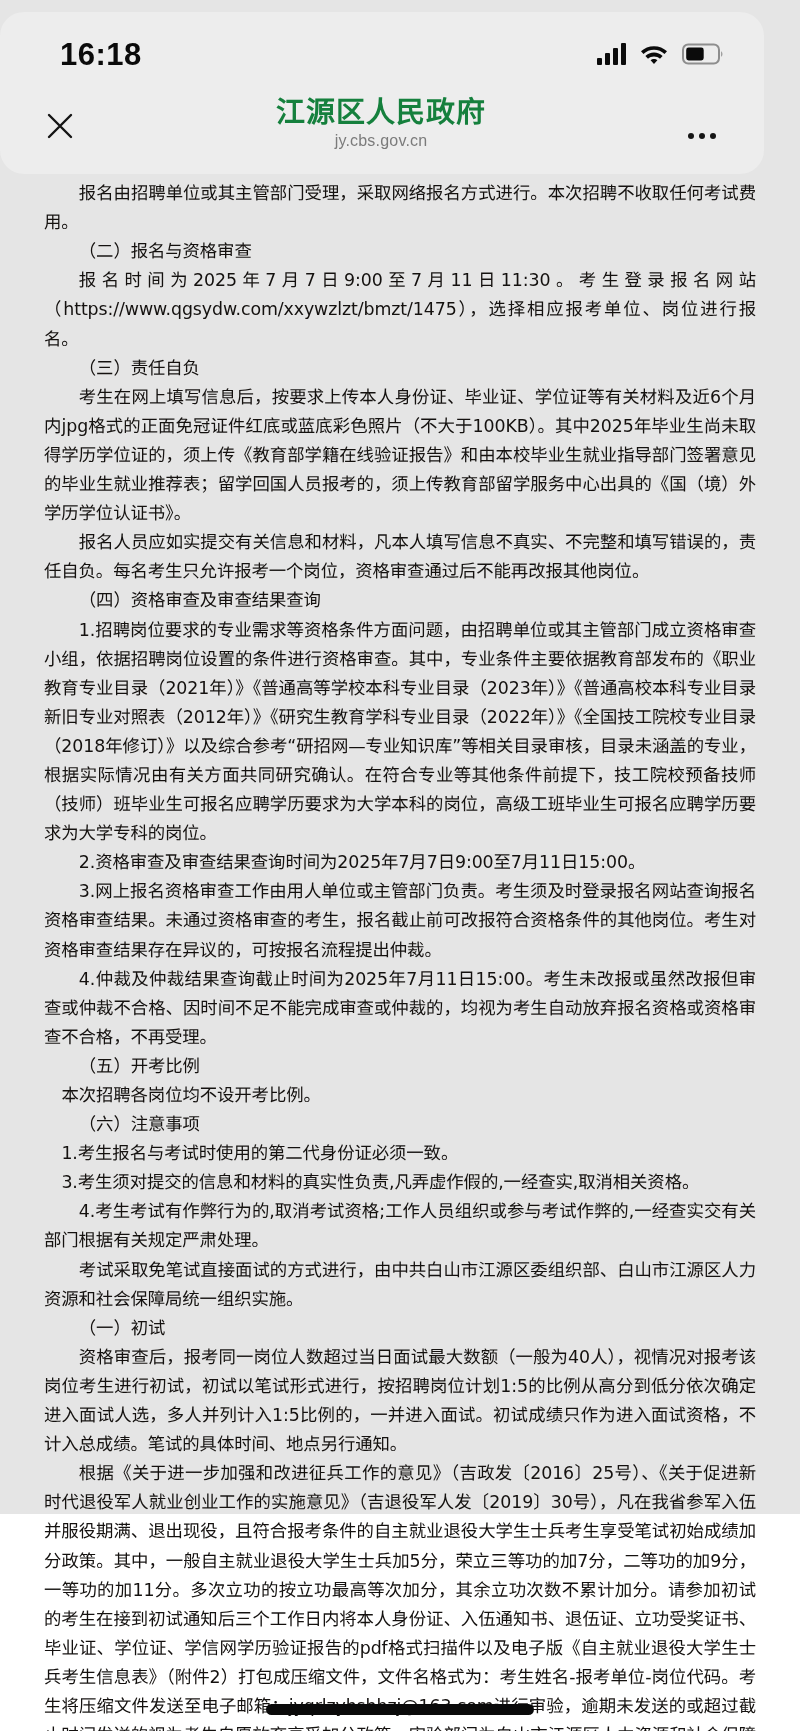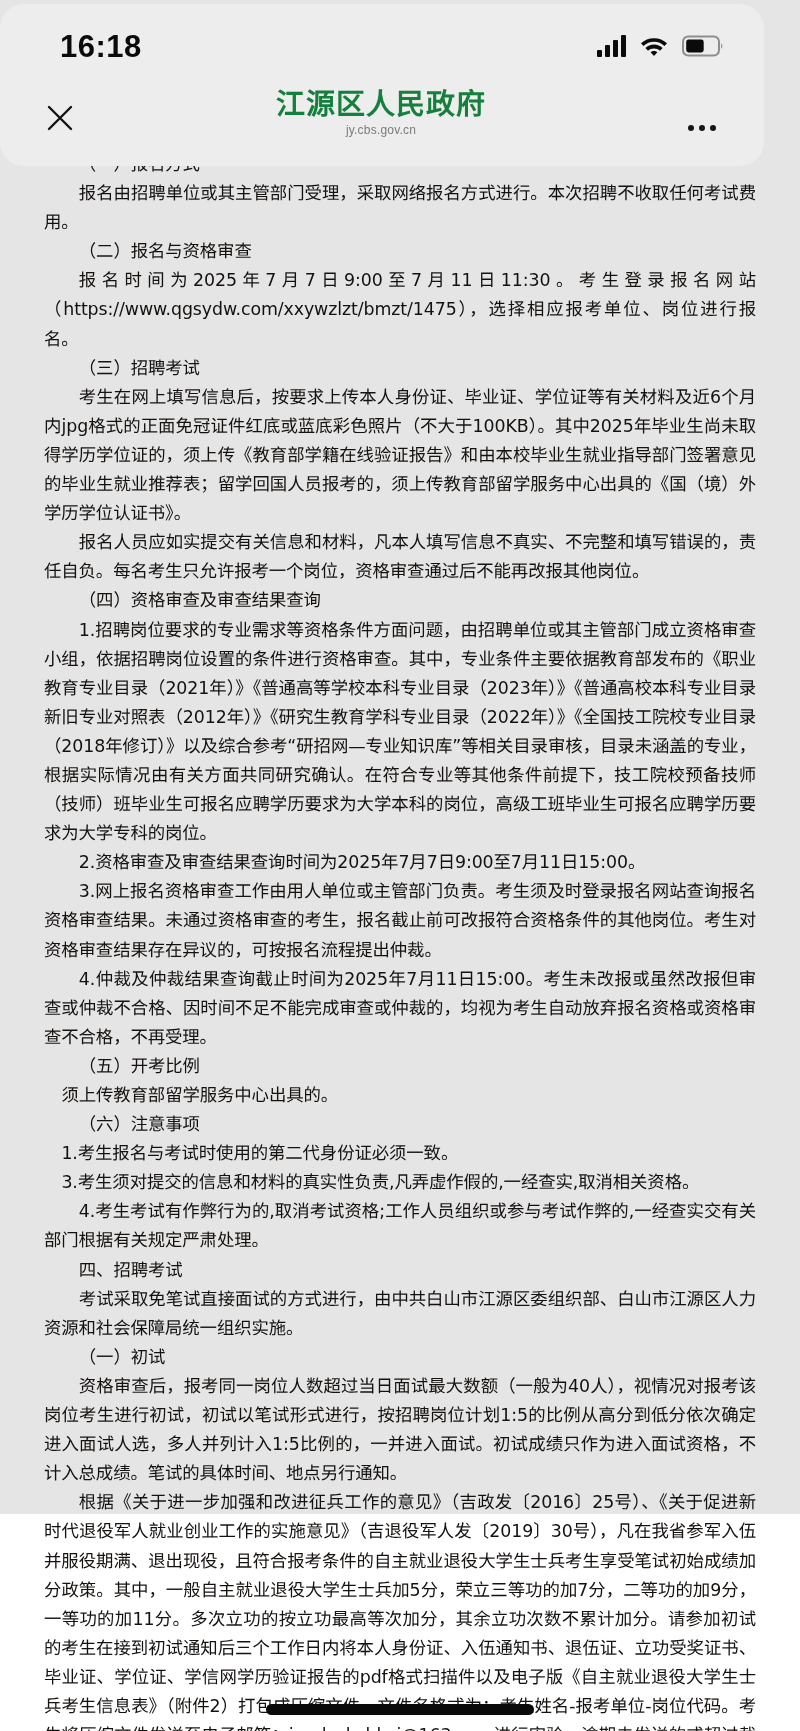--- a/index.html
+++ b/index.html
@@ -16,21 +16,21 @@
     position: relative;
     width: 800px;
     height: 1731px;
     background: #ffffff;
     overflow: hidden;
   }
 
   
   .chrome {
     position: absolute;
-    top: 4px; left: 0;
+    top: 12px; left: 0;
     width: 764px;
     height: 162px;
     background: #ededed;
     z-index: 20;
     border-radius: 24px;
   }
 
   .statusbar {
     position: relative;
     height: 78px;
@@ -103,21 +103,21 @@
     margin-top: 4px;
   }
   .nav-title {
     font-size: 29px;
     font-weight: bold;
     color: #15803d;
     line-height: 1.25;
     letter-spacing: 1px;
   }
   .nav-subtitle {
-    font-size: 12px;
+    font-size: 16px;
     color: #7b7b7b;
     line-height: 1.3;
     margin-top: 1px;
     letter-spacing: 0.2px;
   }
 
   .nav-more {
     width: 44px;
     height: 44px;
     margin-top: 24px;
@@ -205,35 +205,34 @@
 <div id="app">
 
   <div class="clip-top">三、报名与资格审查</div>
 
   <div class="doc">
     <div class="doc-inner" id="doc-inner">
         <p class="p-head">（一）报名方式</p>
         <p class="p">报名由招聘单位或其主管部门受理，采取网络报名方式进行。本次招聘不收取任何考试费用。</p>
         <p class="p-head">（二）报名与资格审查</p>
         <p class="p">报名时间为2025年7月7日9:00至7月11日11:30。考生登录报名网站（https://www.qgsydw.com/xxywzlzt/bmzt/1475），选择相应报考单位、岗位进行报名。</p>
-        <p class="p-head">（三）招聘考试</p>
+        <p class="p-head">（三）责任自负</p>
         <p class="p">考生在网上填写信息后，按要求上传本人身份证、毕业证、学位证等有关材料及近6个月内jpg格式的正面免冠证件红底或蓝底彩色照片（不大于100KB）。其中2025年毕业生尚未取得学历学位证的，须上传《教育部学籍在线验证报告》和由本校毕业生就业指导部门签署意见的毕业生就业推荐表；留学回国人员报考的，须上传教育部留学服务中心出具的《国（境）外学历学位认证书》。</p>
         <p class="p">报名人员应如实提交有关信息和材料，凡本人填写信息不真实、不完整和填写错误的，责任自负。每名考生只允许报考一个岗位，资格审查通过后不能再改报其他岗位。</p>
         <p class="p-head">（四）资格审查及审查结果查询</p>
         <p class="p">1.招聘岗位要求的专业需求等资格条件方面问题，由招聘单位或其主管部门成立资格审查小组，依据招聘岗位设置的条件进行资格审查。其中，专业条件主要依据教育部发布的《职业教育专业目录（2021年）》《普通高等学校本科专业目录（2023年）》《普通高校本科专业目录新旧专业对照表（2012年）》《研究生教育学科专业目录（2022年）》《全国技工院校专业目录（2018年修订）》以及综合参考“研招网—专业知识库”等相关目录审核，目录未涵盖的专业，根据实际情况由有关方面共同研究确认。在符合专业等其他条件前提下，技工院校预备技师（技师）班毕业生可报名应聘学历要求为大学本科的岗位，高级工班毕业生可报名应聘学历要求为大学专科的岗位。</p>
         <p class="p">2.资格审查及审查结果查询时间为2025年7月7日9:00至7月11日15:00。</p>
         <p class="p">3.网上报名资格审查工作由用人单位或主管部门负责。考生须及时登录报名网站查询报名资格审查结果。未通过资格审查的考生，报名截止前可改报符合资格条件的其他岗位。考生对资格审查结果存在异议的，可按报名流程提出仲裁。</p>
         <p class="p">4.仲裁及仲裁结果查询截止时间为2025年7月11日15:00。考生未改报或虽然改报但审查或仲裁不合格、因时间不足不能完成审查或仲裁的，均视为考生自动放弃报名资格或资格审查不合格，不再受理。</p>
         <p class="p-head">（五）开考比例</p>
-        <p class="p-noindent">须上传教育部留学服务中心出具的。</p>
+        <p class="p-noindent">本次招聘各岗位均不设开考比例。</p>
         <p class="p-head">（六）注意事项</p>
         <p class="p-noindent">1.考生报名与考试时使用的第二代身份证必须一致。</p>
         <p class="p-noindent">3.考生须对提交的信息和材料的真实性负责,凡弄虚作假的,一经查实,取消相关资格。</p>
         <p class="p">4.考生考试有作弊行为的,取消考试资格;工作人员组织或参与考试作弊的,一经查实交有关部门根据有关规定严肃处理。</p>
-        <p class="p-head">四、招聘考试</p>
         <p class="p">考试采取免笔试直接面试的方式进行，由中共白山市江源区委组织部、白山市江源区人力资源和社会保障局统一组织实施。</p>
         <p class="p-head">（一）初试</p>
         <p class="p">资格审查后，报考同一岗位人数超过当日面试最大数额（一般为40人），视情况对报考该岗位考生进行初试，初试以笔试形式进行，按招聘岗位计划1:5的比例从高分到低分依次确定进入面试人选，多人并列计入1:5比例的，一并进入面试。初试成绩只作为进入面试资格，不计入总成绩。笔试的具体时间、地点另行通知。</p>
         <p class="p">根据《关于进一步加强和改进征兵工作的意见》（吉政发〔2016〕25号）、《关于促进新时代退役军人就业创业工作的实施意见》（吉退役军人发〔2019〕30号），凡在我省参军入伍并服役期满、退出现役，且符合报考条件的自主就业退役大学生士兵考生享受笔试初始成绩加分政策。其中，一般自主就业退役大学生士兵加5分，荣立三等功的加7分，二等功的加9分，一等功的加11分。多次立功的按立功最高等次加分，其余立功次数不累计加分。请参加初试的考生在接到初试通知后三个工作日内将本人身份证、入伍通知书、退伍证、立功受奖证书、毕业证、学位证、学信网学历验证报告的pdf格式扫描件以及电子版《自主就业退役大学生士兵考生信息表》（附件2）打包成压缩文件，文件名格式为：考生姓名-报考单位-岗位代码。考生将压缩文件发送至电子邮箱：jyqrlzyhshbzj@163.com进行审验，逾期未发送的或超过截止时间发送的视为考生自愿放弃享受加分政策。审验部门为白山市江源区人力资源和社会保障局、白山市江源区人民政府征兵办公室、白山市江源区退役军人事务局。经审验合格的，另行在白山市江源区人民政府网站公示。</p>
       </div>
   </div>
 
   <div class="chrome">
 
     <div class="statusbar">

